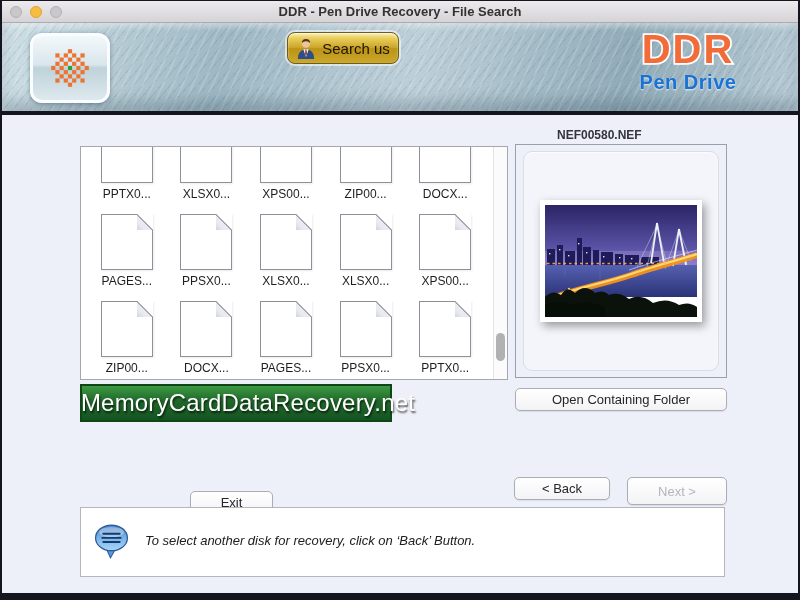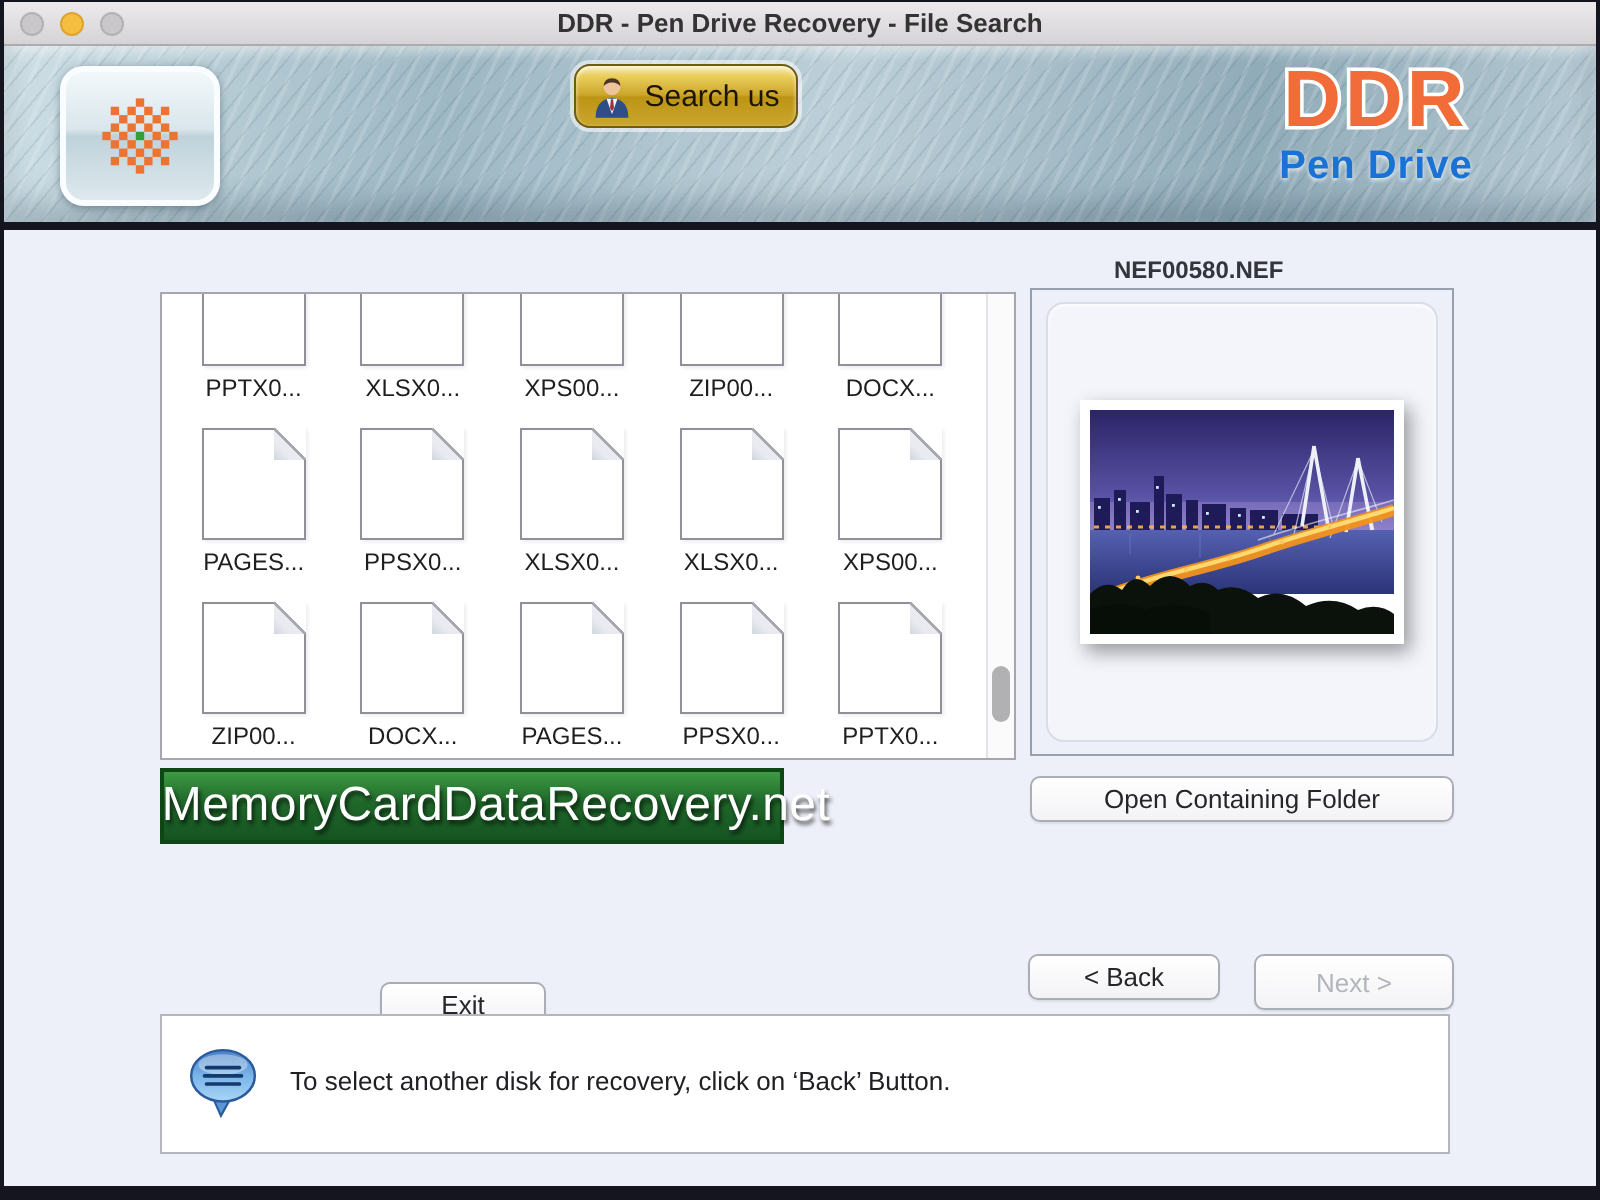--- a/index.html
+++ b/index.html
@@ -93,21 +93,21 @@
     text-shadow:1px 2px 2px rgba(0,0,0,.65); letter-spacing:.2px;margin-left:24px; }
 
   
   .help-btn { position:absolute; left:80px;  top:362px; width:100px; height:23px; }
   .exit-btn { position:absolute; left:188px; top:352px; width:83px; height:23px;margin-top:24px; }
   .back-btn { position:absolute; left:512px; top:362px; width:96px; height:23px; }
   .next-btn { position:absolute; left:625px; top:362px; width:100px; height:28px; }
 
   
   .message-box { position:absolute; left:78px; top:392px; width:645px; height:70px;
-    background:#fff; border:1px solid #b5b5c0; display:flex; align-items:center; padding-left:12px; gap:15px; }
+    background:#fff; border:1px solid #b5b5c0; display:flex; align-items:center; padding-left:12px; gap:15px;font-style:italic; }
   .message-text { font-size:13px; color:#202024; margin-top:-4px; }
 </style>
 </head>
 <body>
 
 <div class="window">
 
   <div class="titlebar">
     <div class="traffic">
       <div class="light close"></div>

